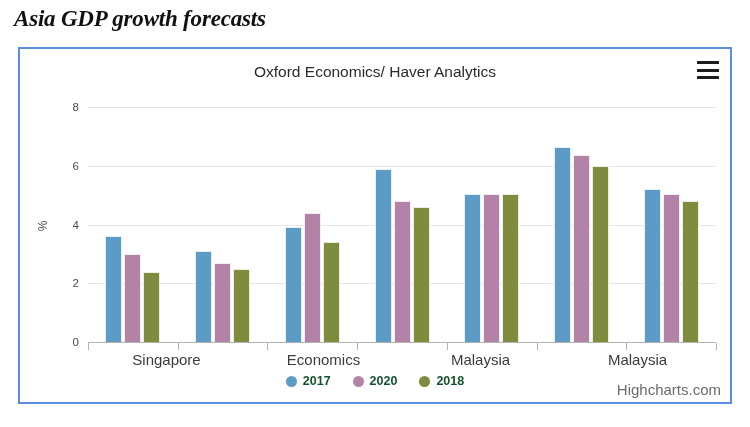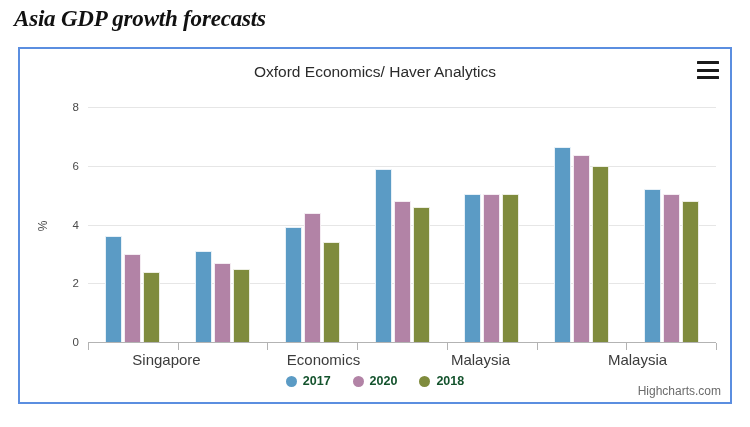--- a/index.html
+++ b/index.html
@@ -203,21 +203,21 @@
   .legend-label {
     font-size: 12.5px;
     font-weight: bold;
     color: #14532d;
   }
 
   #credits {
     position: absolute;
     right: 9px;
     bottom: 4px;
-    font-size: 12px;
+    font-size: 15px;
     color: #6b6b6b;
   }
 </style>
 </head>
 <body>
 
 <div id="page-title">Asia GDP growth forecasts</div>
 
 <div id="chart-frame">
 

